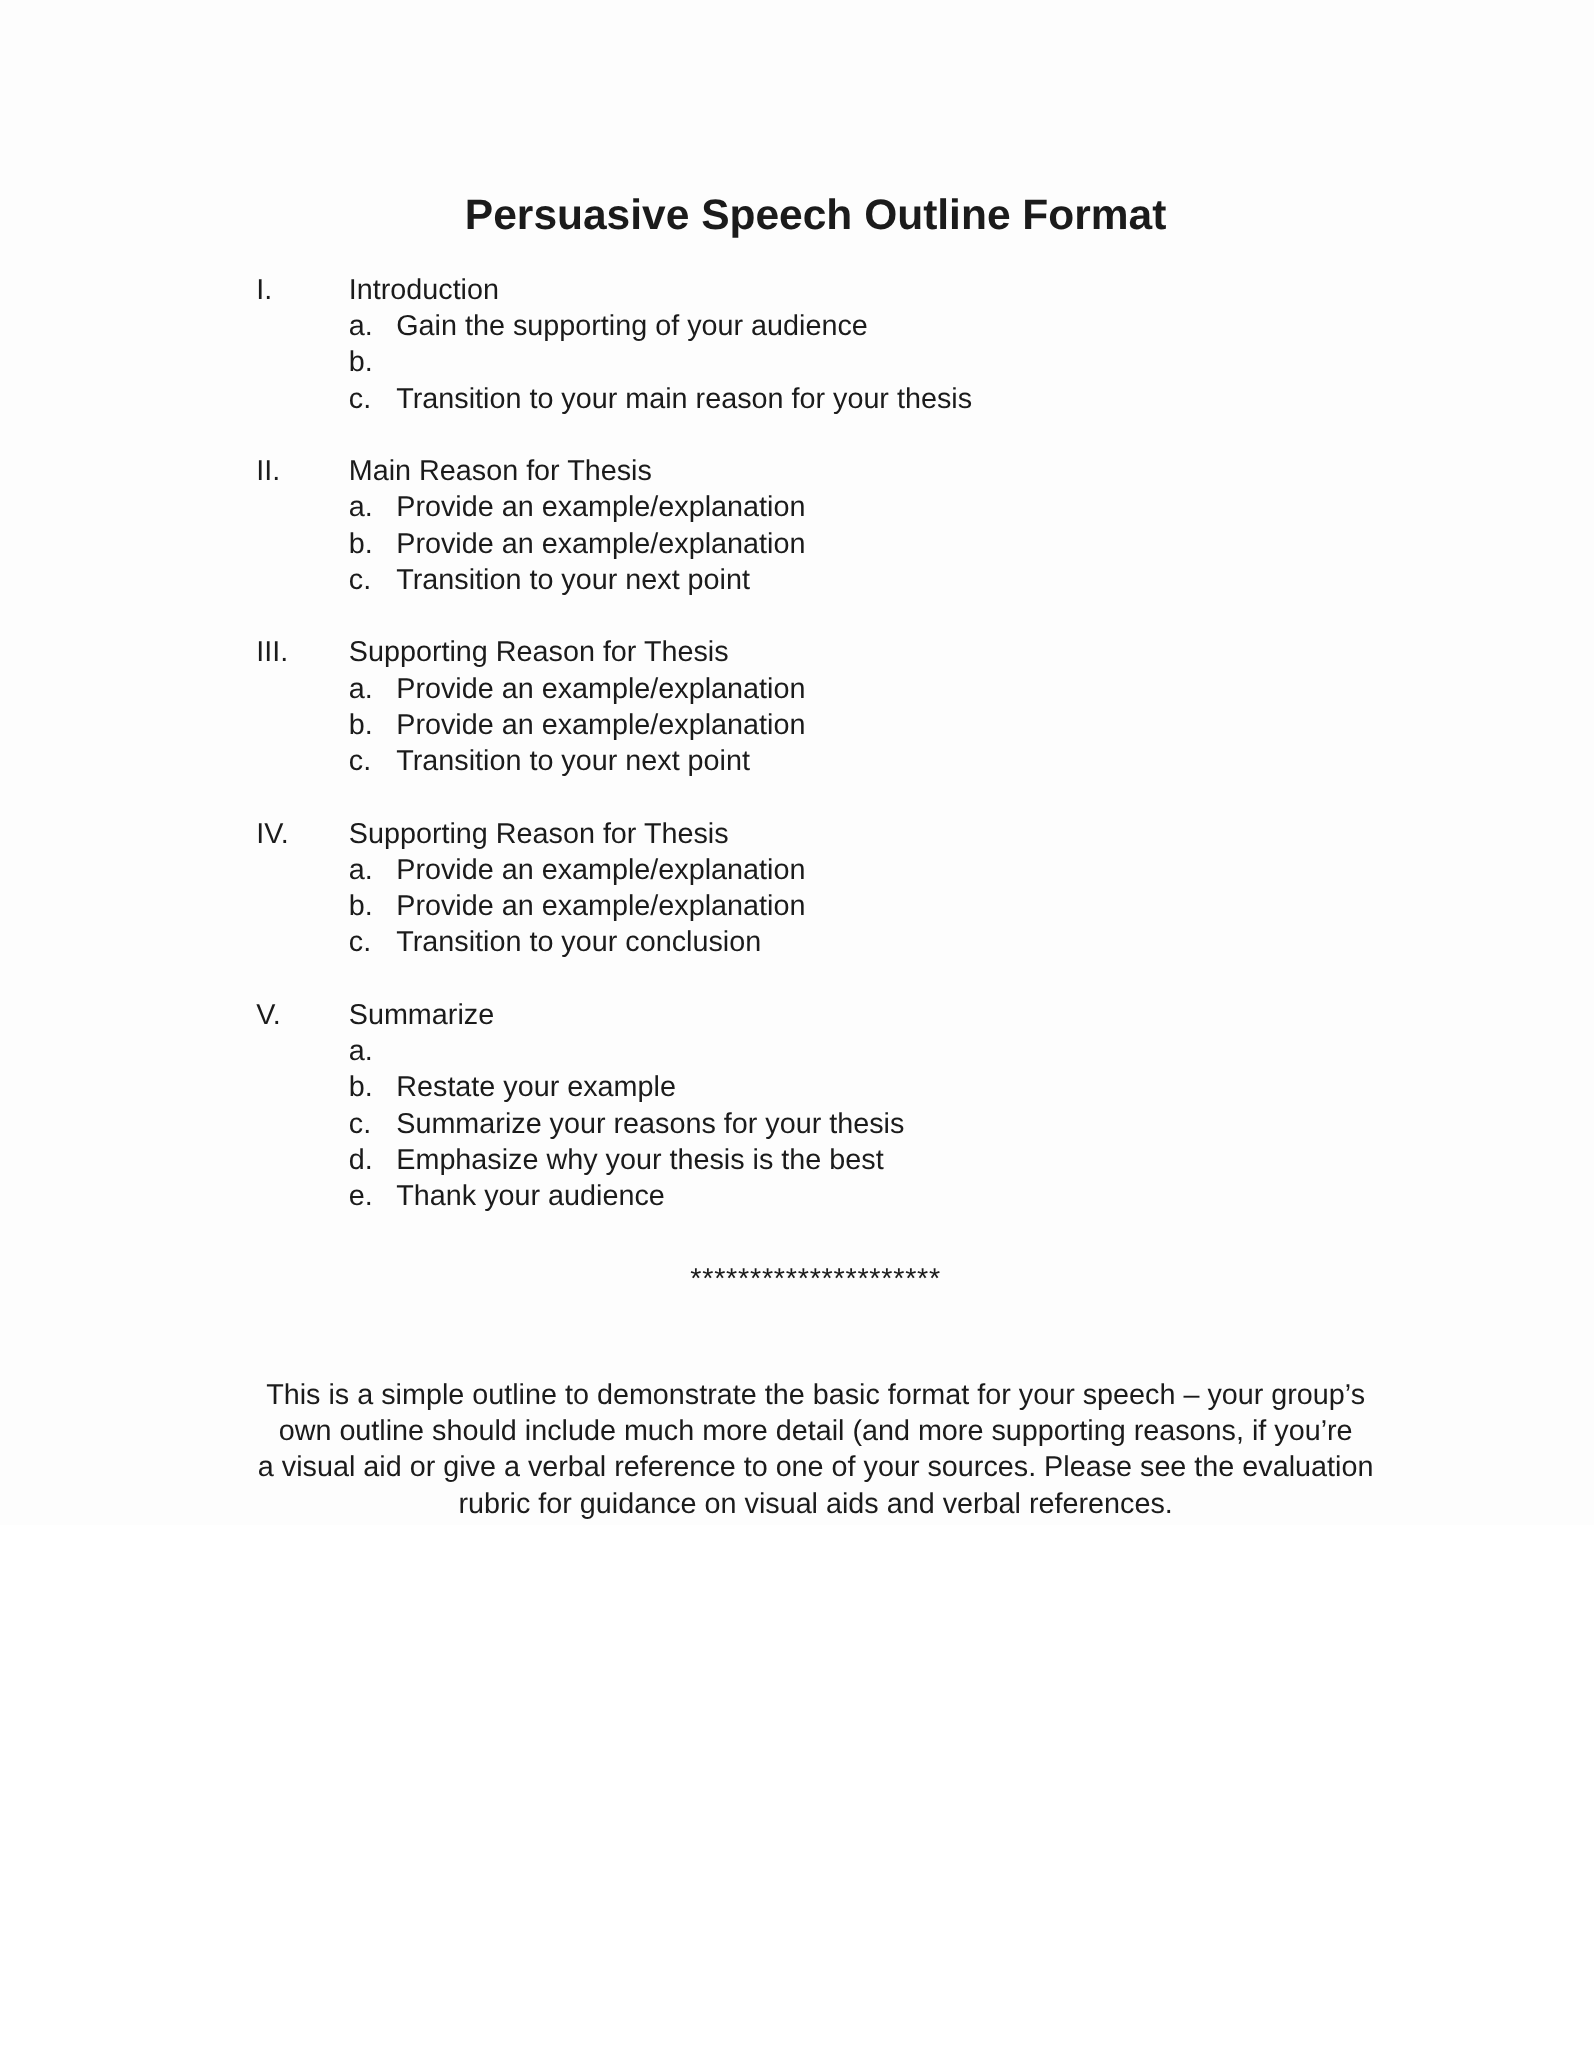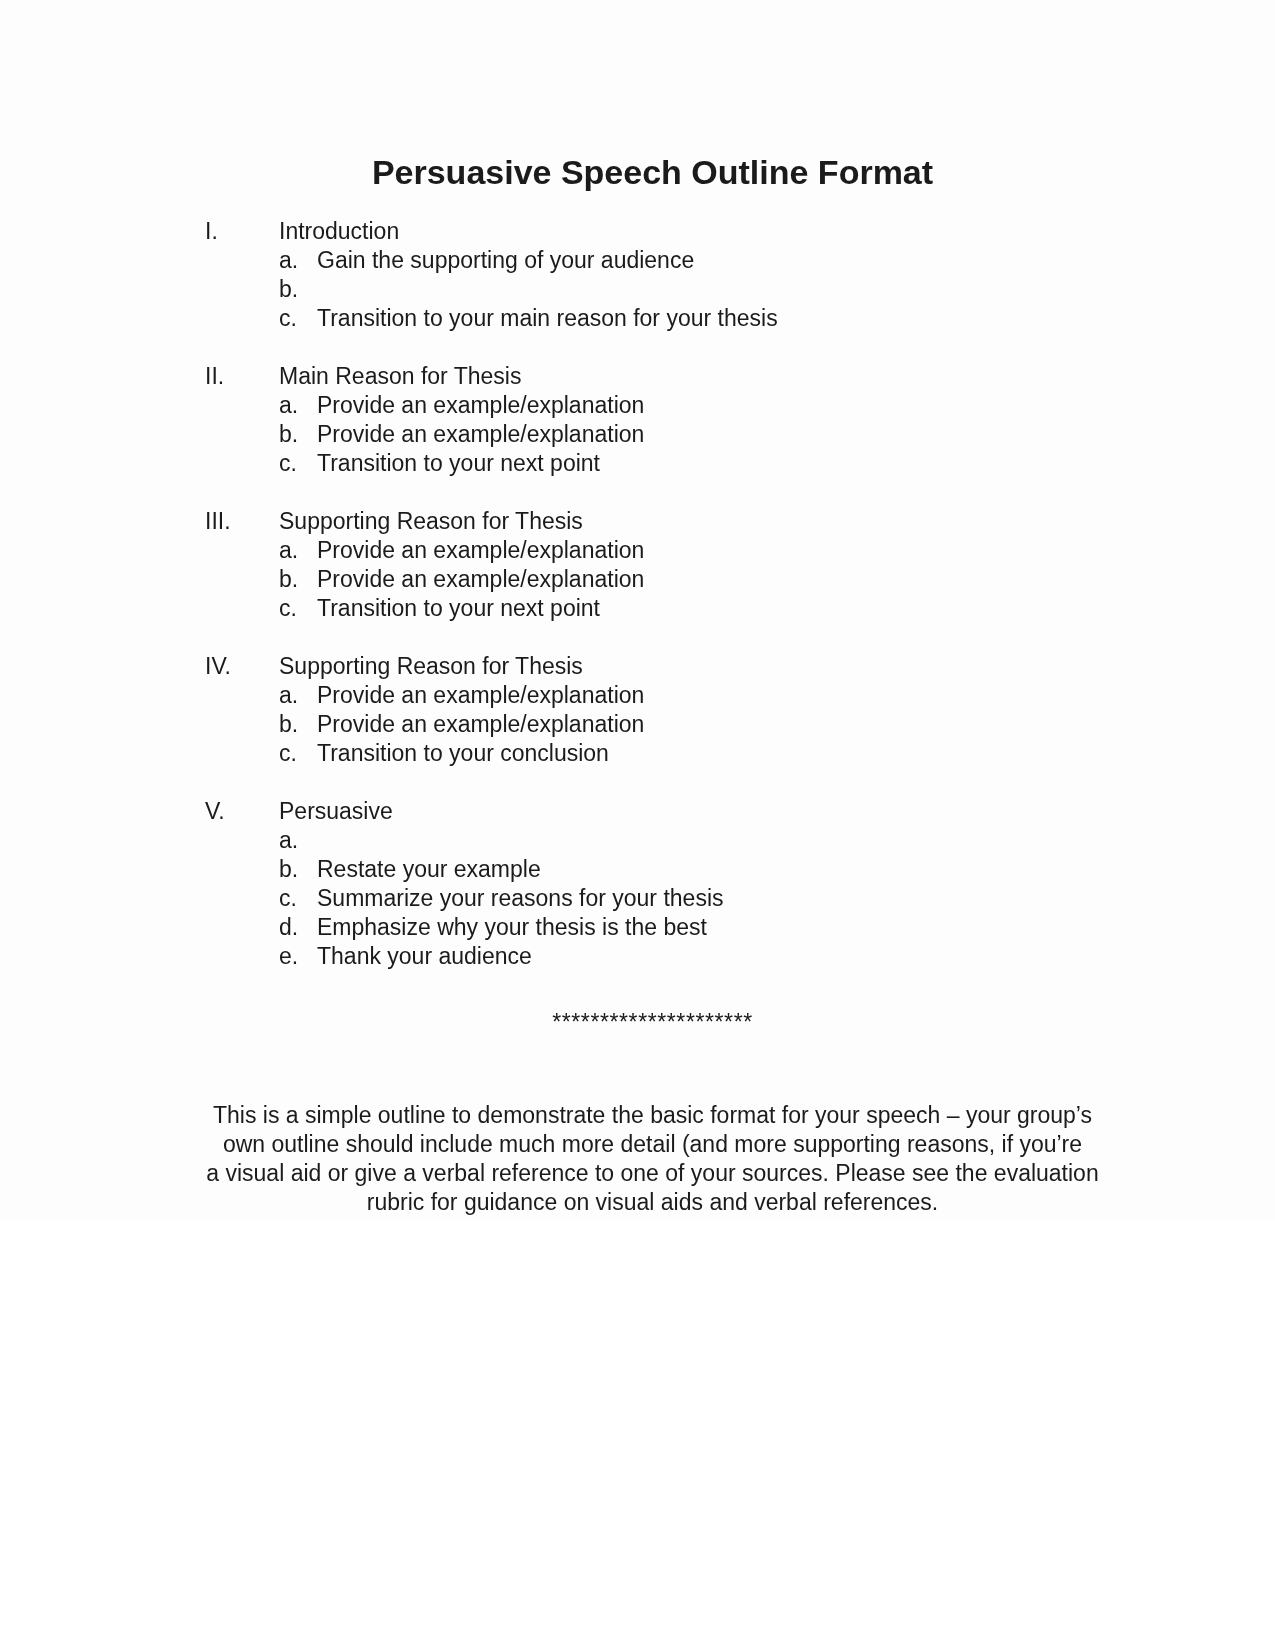--- a/index.html
+++ b/index.html
@@ -149,21 +149,21 @@
       </div>
       <div class="item">
         <span class="letter">c.</span>
         <span class="item-text">Transition to your conclusion</span>
       </div>
     </div>
 
     <div class="section">
       <div class="section-head">
         <span class="numeral">V.</span>
-        <span class="heading">Persuasive</span>
+        <span class="heading">Summarize</span>
       </div>
       <div class="item">
         <span class="letter">a.</span>
       </div>
       <div class="item">
         <span class="letter">b.</span>
         <span class="item-text">Restate your example</span>
       </div>
       <div class="item">
         <span class="letter">c.</span>

